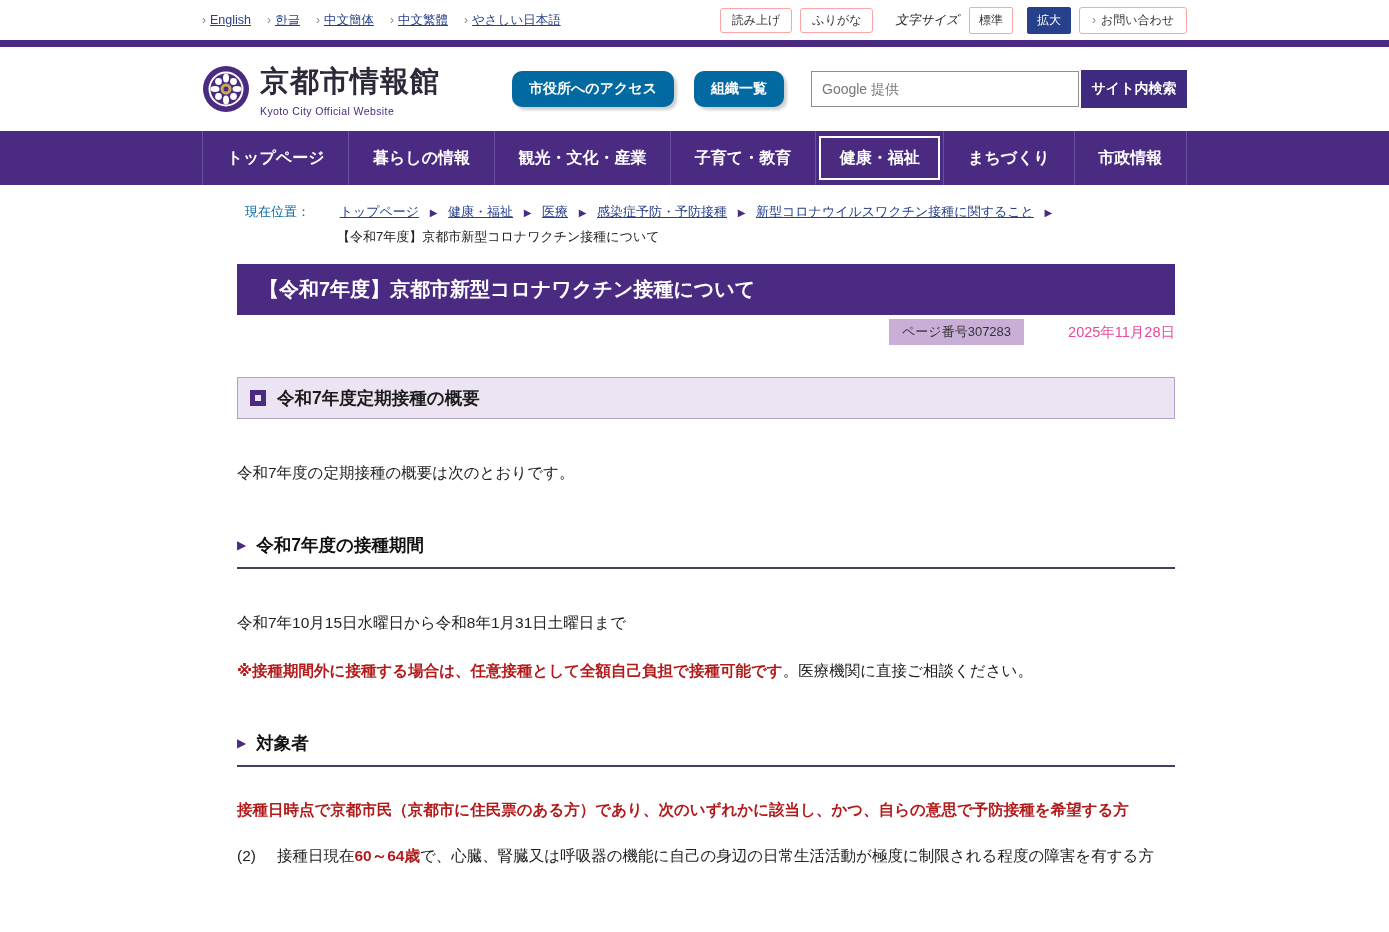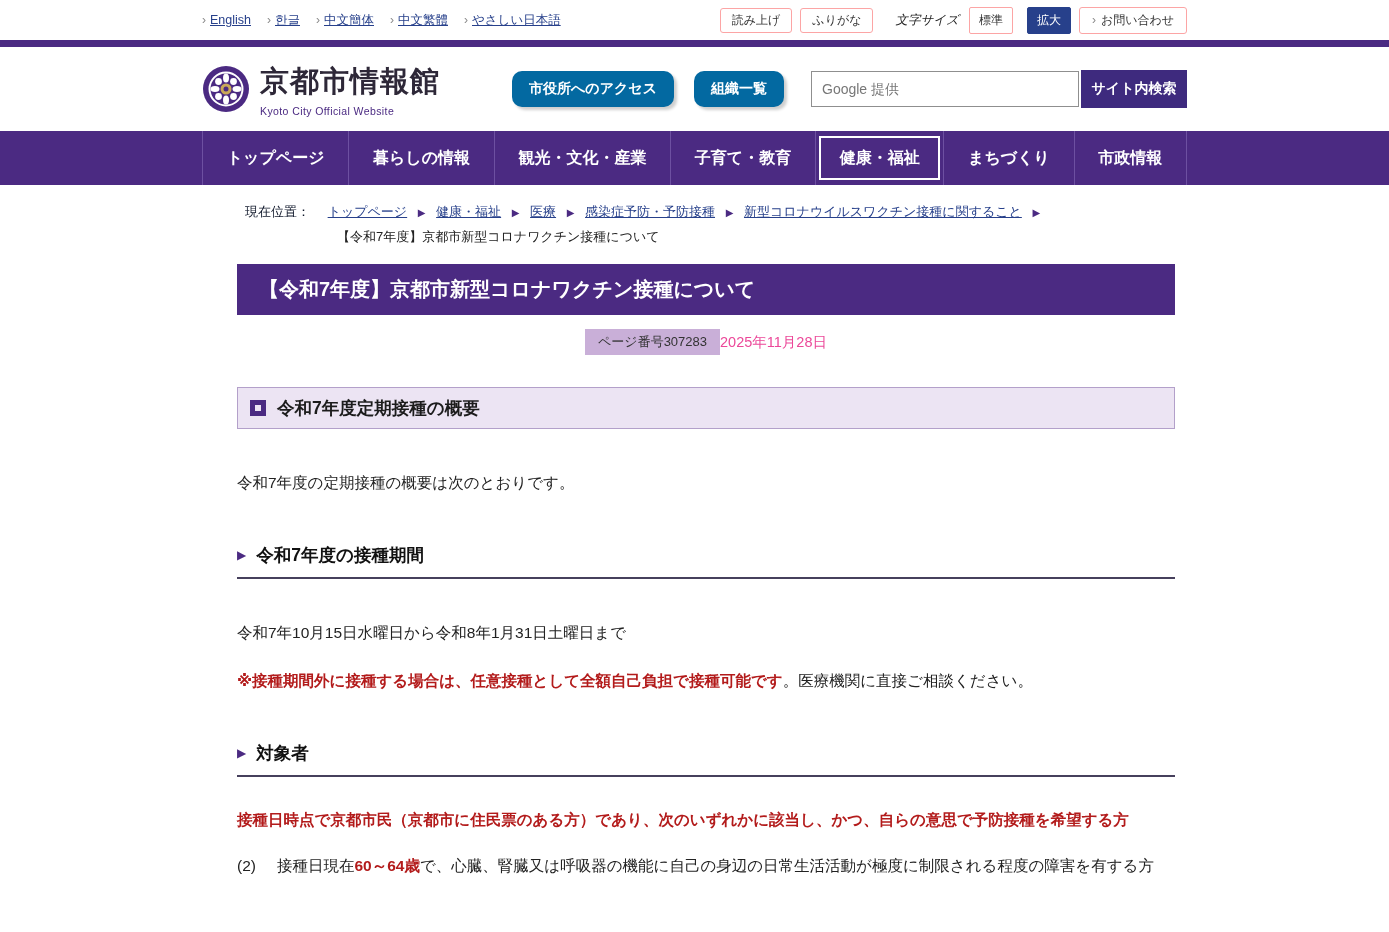--- a/index.html
+++ b/index.html
@@ -65,32 +65,32 @@
     border-left:1px solid #6d50a1; position:relative; white-space:nowrap;
   }
   .nav-item:last-child { border-right:1px solid #6d50a1; }
   .nav-item.active::after {
     content:""; position:absolute; top:5px; bottom:5px; left:3px; right:3px;
     border:2px solid #fff; pointer-events:none;
   }
 
   
   .breadcrumb { padding:16px 0 4px 43px; font-size:13px; line-height:1.7; }
-  .bc-prefix { color:#0f172a; margin-right:14px; }
+  .bc-prefix { color:#0369a1; margin-right:26px; }
   .bc-link { color:#27408b; text-decoration:underline; cursor:pointer; }
   .bc-sep { color:#4b2a82; font-size:10px; margin:0 7px; }
   .bc-current { margin-left:92px; margin-top:3px; color:#222; }
 
   
   .main { padding:0 12px 60px 35px; }
   .page-title-bar {
     margin-top:12px; background:#4b2a82; color:#fff;
     font-size:20px; font-weight:bold; padding:12px 22px;
   }
-  .meta-row { margin-top:14px; display:flex; justify-content:center; align-items:center; }
+  .meta-row { margin-top:4px; display:flex; justify-content:flex-end; align-items:center;gap:44px; }
   .page-badge { background:#c9afd8; color:#333; font-size:13px; padding:4px 13px; }
   .page-date { font-size:14.5px; color:#ec4899; }
 
   .section-box {
     margin-top:32px; background:#ece4f3; border:1px solid #b3a0ca;
     display:flex; align-items:center; gap:11px; padding:8px 12px;
     font-size:17.5px; font-weight:bold; color:#1c1c1c;
   }
   .sq { width:16px; height:16px; background:#4b2a82; display:flex; align-items:center; justify-content:center; flex:0 0 auto; }
   .sq-inner { width:6px; height:6px; background:#ece4f3; }

